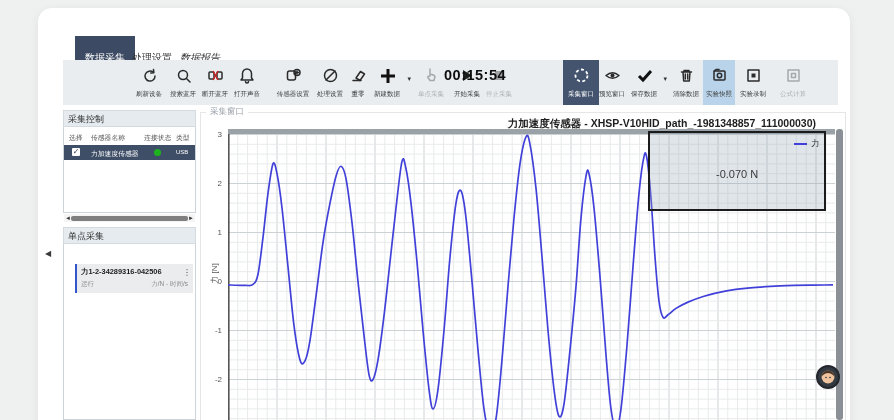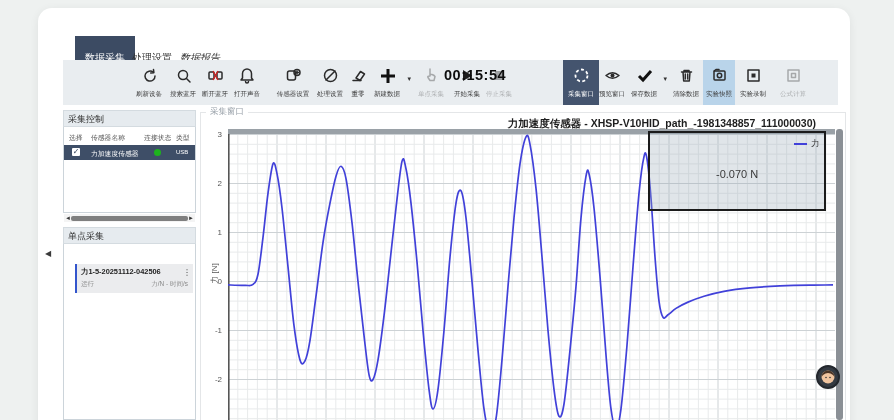--- a/index.html
+++ b/index.html
@@ -217,21 +217,21 @@
   <div id="hscroll">
     <span class="arrow" style="left:1px;">◄</span>
     <span class="thumb"></span>
     <span class="arrow" style="right:1px;">►</span>
   </div>
 
   <div class="panel-header" style="top:227px;">单点采集</div>
   <div class="panel-body" style="top:244px;height:176px;"></div>
   <div id="data-item">
     <span class="bar"></span>
-    <span class="title">力1-5-20251112-042506</span>
+    <span class="title">力1-2-34289316-042506</span>
     <span class="kebab">⋮</span>
     <span class="status">运行</span>
     <span class="axes">力/N - 时间/s</span>
   </div>
   <div id="collapse-arrow">◀</div>
 
   <div id="chart-groupbox"></div>
   <div id="chart-group-label">采集窗口</div>
   <div id="chart-title">力加速度传感器 - XHSP-V10HID_path_-1981348857_111000030)</div>
   <div id="plot-topbar"></div>

